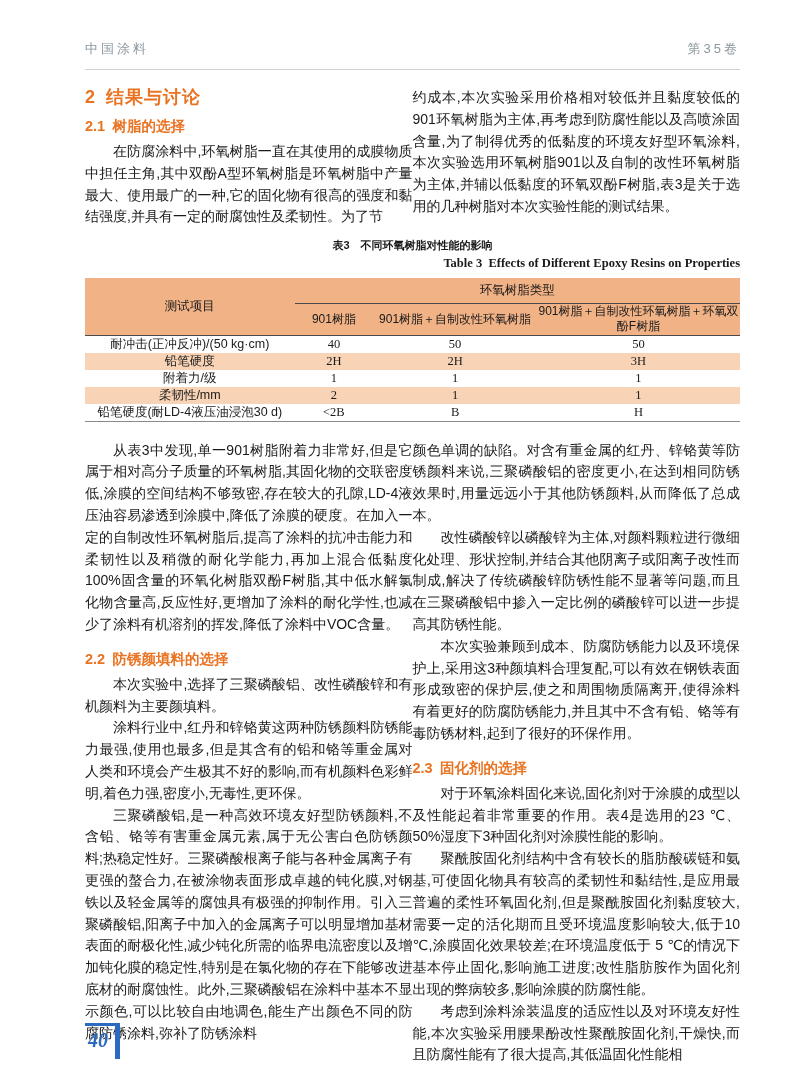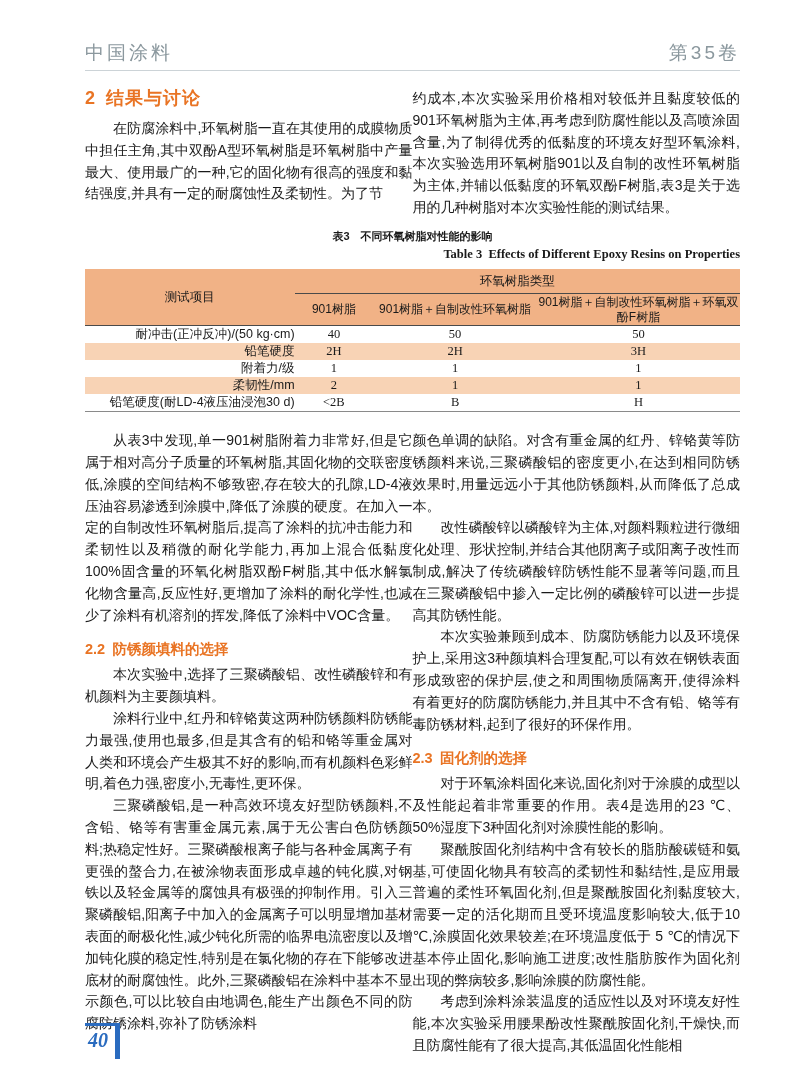--- a/index.html
+++ b/index.html
@@ -10,22 +10,22 @@
     margin: 0 auto;
     background: #ffffff;
     font-family: "Liberation Sans", "DejaVu Sans", sans-serif;
     color: #1a1a1a;
     overflow: hidden;
     padding: 40px 54px 0 85px;
   }
   
   .running-head {
     display: flex; justify-content: space-between; align-items: flex-end;
-    color: #8b989e; font-size: 19px; letter-spacing: 3px;
-    padding-bottom: 4px; border-bottom: 1px solid #ccd3d7;
+    color: #8b989e; font-size: 13px; letter-spacing: 3px;
+    padding-bottom: 11px; border-bottom: 1px solid #ccd3d7;
   }
   
   .h2 { color:#e97424; font-size:18px; font-weight:bold; margin:15px 0 8px; letter-spacing:1px; }
   .h3 { color:#e97424; font-size:14.5px; font-weight:bold; margin:4px 0 5px; }
   .h3.tight { margin-top:14px; }
   
   .cols { display:flex; }
   .col { flex:1 1 0; min-width:0; }
   p.body { font-size:14px; line-height:21.8px; text-align:justify; margin:0; }
   p.indent { text-indent:2em; }
@@ -36,21 +36,21 @@
   
   table.t3 { width:100%; border-collapse:collapse; table-layout:fixed; }
   table.t3 th, table.t3 td { padding:0; font-weight:normal;margin-top:16px; }
   .peach  { background:#f1b286; }
   .rowalt { background:#f8d3b5; }
   th.item-head { font-size:12.5px; font-weight:bold; text-align:center; border-bottom:1px solid #4a4a4a; }
   th.group-head { font-size:12.5px; font-weight:bold; text-align:center; height:25px;
                   border-bottom:1px solid #4a4a4a; }
   th.sub-head { font-size:12px; font-weight:bold; text-align:center; height:32px;
                 line-height:15px; border-bottom:1px solid #4a4a4a; padding:1px 2px; }
-  td.rlabel { font-size:12.5px; text-align:right; padding:3px 0 3px 4px; height:16px; }
+  td.rlabel { font-size:12.5px; text-align:center; padding:3px 0 3px 4px; height:16px; }
   td.rval   { font-size:12.5px; text-align:center;
               font-family:"Liberation Serif","DejaVu Serif",serif; }
   tr.lastrow td { border-bottom:1px solid #8a8a8a; }
   
   .footer { position:absolute; left:85px; top:1023px; display:flex; align-items:flex-start; }
   .pn-wrap { display:flex; align-items:stretch; border-top:3px solid #2a6bbf; }
   .pn { font-family:"Liberation Serif","DejaVu Serif",serif; font-style:italic; font-weight:bold;
         color:#2a6bbf; font-size:20px; padding:3px 7px 2px 3px; }
   .vbar { width:5px; background:#2a6bbf; height:33px; }
   .ft-labels { padding:2px 0 0 7px; }
@@ -63,20 +63,21 @@
 <div class="page">
 
   <div class="running-head">
     <span>中国涂料</span>
     <span>第35卷</span>
   </div>
 
   <div class="cols">
     <div class="col">
       <div class="h2">2 结果与讨论</div>
+      <div class="h3">2.1 树脂的选择</div>
       <p class="body indent">在防腐涂料中,环氧树脂一直在其使用的成膜物质中担任主角,其中双酚A型环氧树脂是环氧树脂中产量最大、使用最广的一种,它的固化物有很高的强度和黏结强度,并具有一定的耐腐蚀性及柔韧性。为了节</p>
     </div>
     <div class="col">
       <p class="body" style="margin-top:17px">约成本,本次实验采用价格相对较低并且黏度较低的901环氧树脂为主体,再考虑到防腐性能以及高喷涂固含量,为了制得优秀的低黏度的环境友好型环氧涂料,本次实验选用环氧树脂901以及自制的改性环氧树脂为主体,并辅以低黏度的环氧双酚F树脂,表3是关于选用的几种树脂对本次实验性能的测试结果。</p>
     </div>
   </div>
 
   <div class="cap-cn">表3　不同环氧树脂对性能的影响</div>
   <div class="cap-en">Table 3 Effects of Different Epoxy Resins on Properties</div>
 

